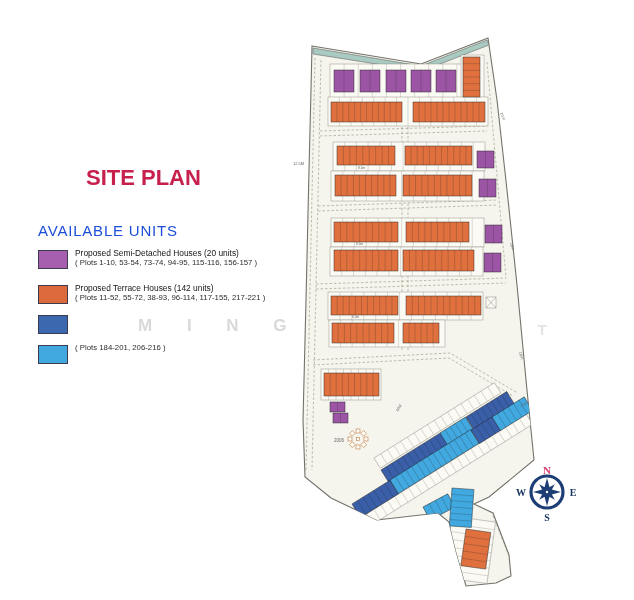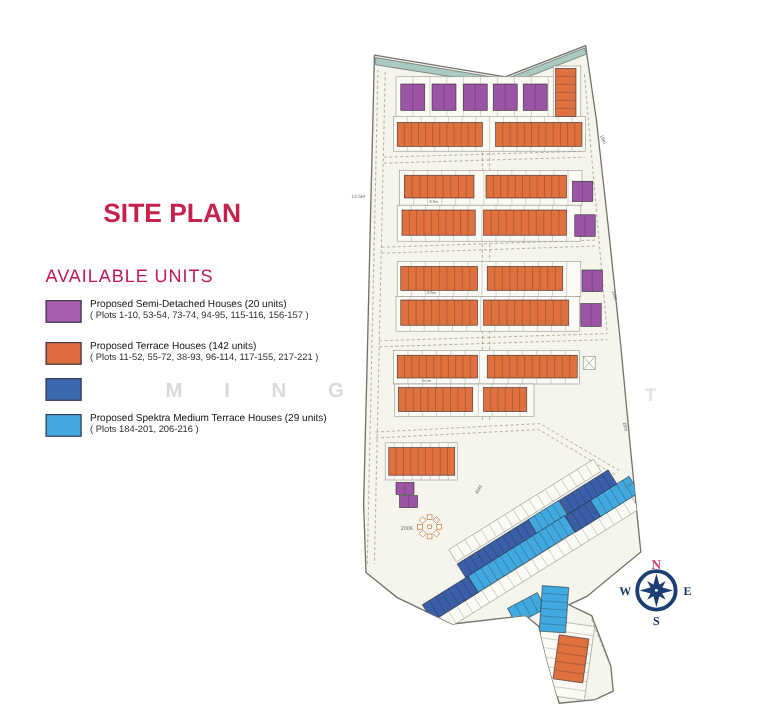--- a/index.html
+++ b/index.html
@@ -1,20 +1,20 @@
 <!DOCTYPE html>
 <html><head>
 <meta charset="utf-8">
 <style>
   html,body{margin:0;padding:0;background:#ffffff;}
   #stage{position:relative;width:589px;height:600px;background:#ffffff;overflow:hidden;
          font-family:"Liberation Sans",sans-serif;}
   #site-title{position:absolute;left:86px;top:165px;font-size:22px;font-weight:bold;
               letter-spacing:0px;color:#c7204d;}
-  #avail-heading{position:absolute;left:38px;top:222px;font-size:15px;color:#be185d;
+  #avail-heading{position:absolute;left:38px;top:222px;font-size:15px;color:#1d4ed8;
                  letter-spacing:.8px;}
   .legend-item{position:absolute;left:38px;width:270px;}
   .legend-swatch{position:absolute;left:0;top:2px;width:28px;height:17px;border:1px solid #3c3c4e;}
   .legend-text{position:absolute;left:37px;top:0;}
   .legend-title{font-size:8.4px;font-weight:normal;color:#141414;line-height:10px;white-space:nowrap;}
   .legend-plots{font-size:7.8px;color:#2e2e2e;line-height:10px;white-space:nowrap;}
   .watermark{position:absolute;color:rgba(186,186,186,0.55);font-size:17px;
              font-weight:bold;pointer-events:none;}
   #wm-left{left:138px;top:316px;letter-spacing:15px;}
   #wm-right{left:436px;top:321px;letter-spacing:11px;font-size:15px;color:rgba(200,200,200,0.5);}
@@ -44,21 +44,20 @@
     </div>
   </div>
   <div class="legend-item" style="top:313px;">
     <div class="legend-swatch" style="background: rgb(60, 104, 176);"></div>
     <div class="legend-text">
     </div>
   </div>
   <div class="legend-item" style="top:343px;">
     <div class="legend-swatch" style="background: rgb(65, 169, 224);"></div>
     <div class="legend-text">
-      <div class="legend-title">Proposed Spektra Medium Terrace Houses (29 units)</div>
       <div class="legend-plots">( Plots 184-201, 206-216 )</div>
     </div>
   </div>
 
   <div id="wm-left" class="watermark">M I N G W</div>
   <div id="wm-right" class="watermark">S L I T E</div>
 
   <svg width="634" height="600" viewBox="0 0 634 600" style="position:absolute;left:0;top:0;">
     <defs>
       <clipPath id="boundary-clip">

